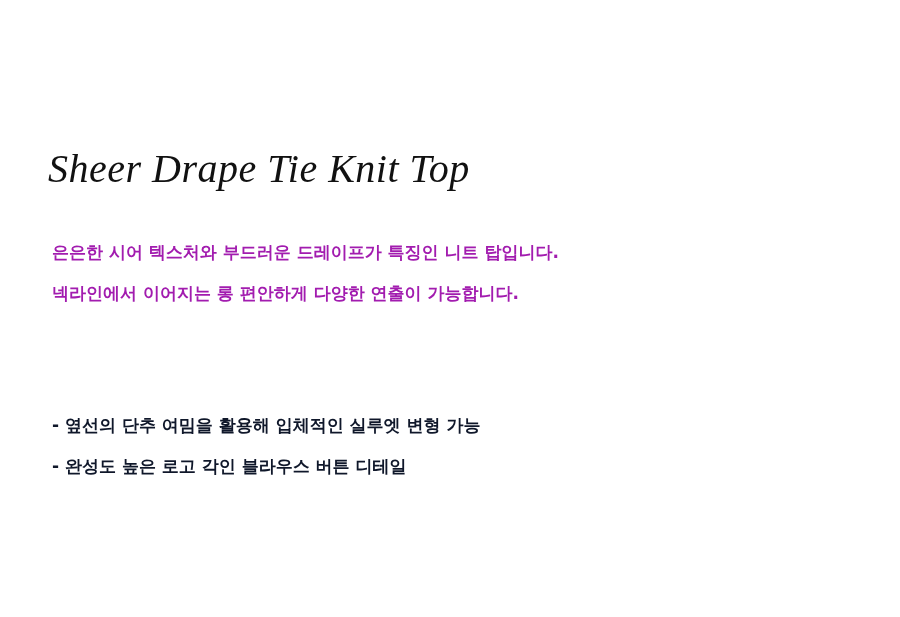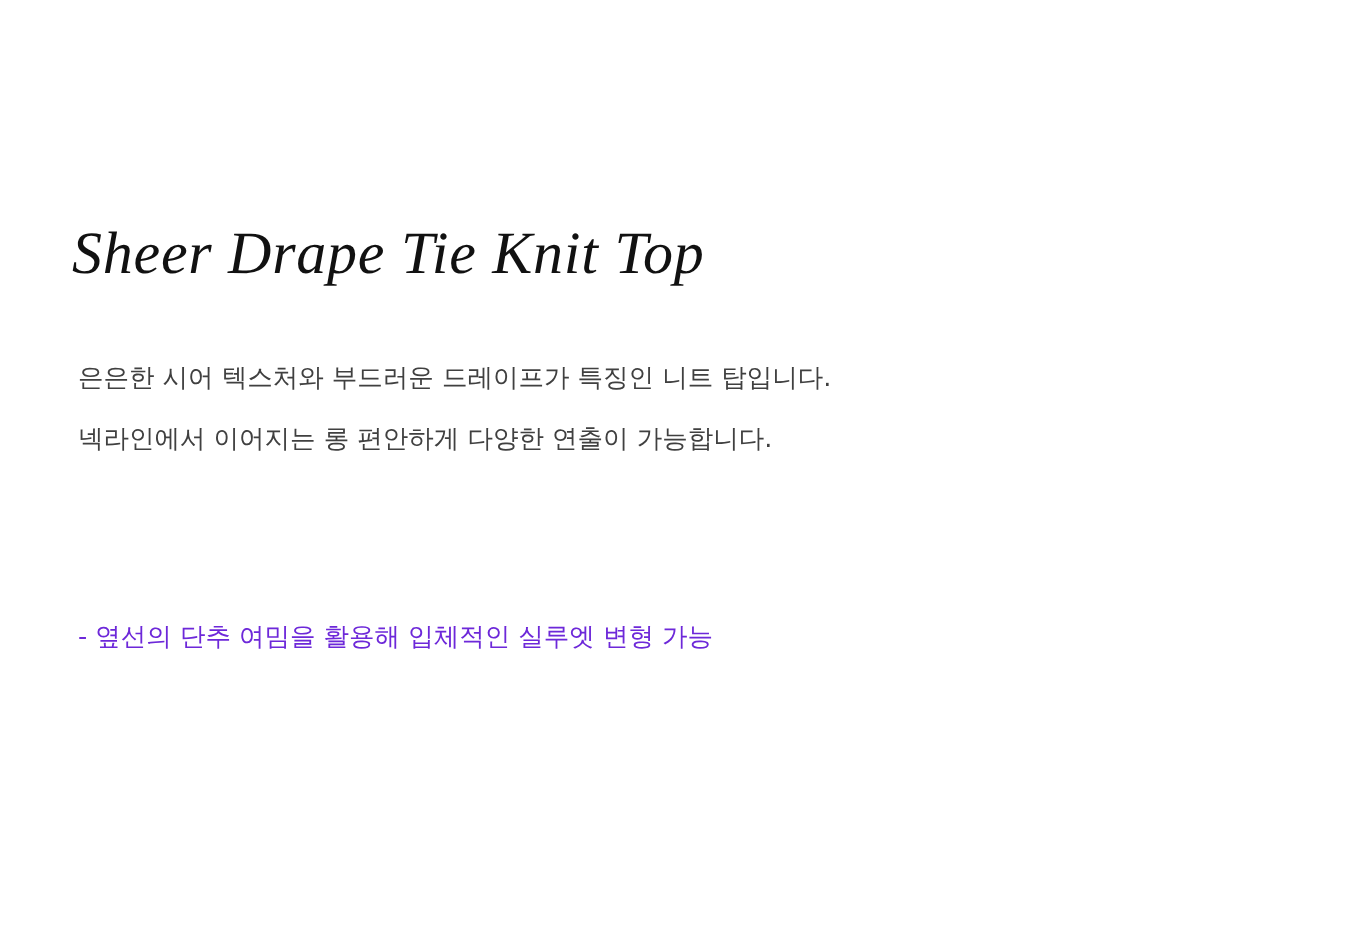--- a/index.html
+++ b/index.html
@@ -36,48 +36,49 @@
   .description {
     position: absolute;
     left: 52px;
     top: 232px;
     width: 760px;
   }
   .desc-line {
     font-family: "DejaVu Sans", "Liberation Sans", sans-serif;
     font-size: 17px;
     line-height: 41px;
-    color: #404040;
-    font-weight: 400;
+    color: #a21caf;
+    font-weight: 700;
     white-space: nowrap;
   }
   .bullet-block {
     position: absolute;
     left: 52px;
     top: 405px;
     width: 760px;
   }
   .bullet-line {
     font-family: "DejaVu Sans", "Liberation Sans", sans-serif;
     font-size: 17px;
     line-height: 41px;
-    color: #6d28d9;
-    font-weight: 400;
+    color: #0f172a;
+    font-weight: 700;
     white-space: nowrap;
   }
 </style>
 </head>
 <body>
 
 <div class="page">
 
   <h1 class="product-title">Sheer Drape Tie Knit Top</h1>
 
   <div class="description">
     <div class="desc-line">은은한 시어 텍스처와 부드러운 드레이프가 특징인 니트 탑입니다.</div>
     <div class="desc-line">넥라인에서 이어지는 롱 편안하게 다양한 연출이 가능합니다.</div>
   </div>
 
   <div class="bullet-block">
     <div class="bullet-line">- 옆선의 단추 여밈을 활용해 입체적인 실루엣 변형 가능</div>
+    <div class="bullet-line">- 완성도 높은 로고 각인 블라우스 버튼 디테일</div>
   </div>
 
 </div>
 
 </body></html>

